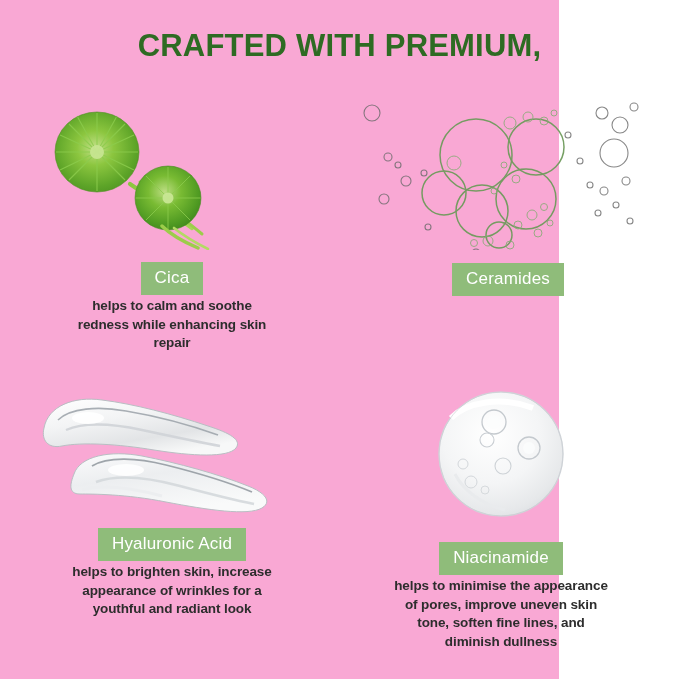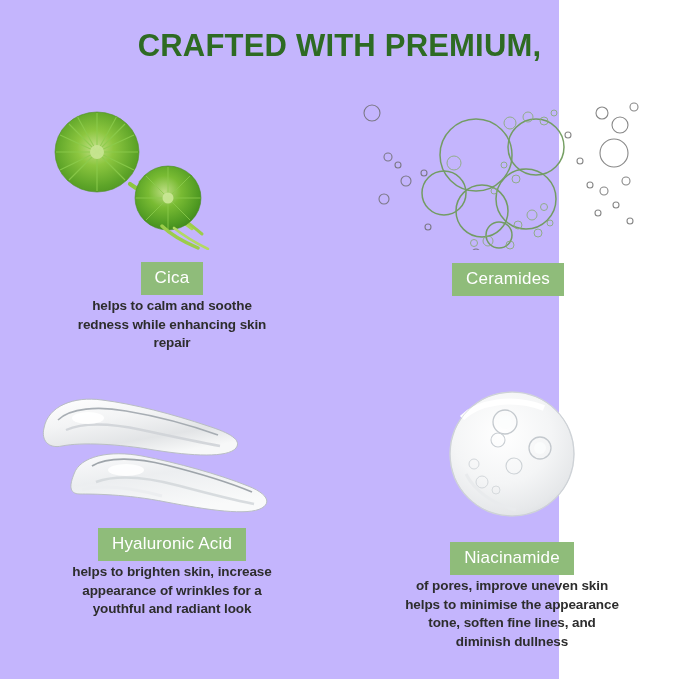--- a/index.html
+++ b/index.html
@@ -11,21 +11,21 @@
     width: 679px;
     height: 679px;
     overflow: hidden;
     font-family: "Liberation Sans", sans-serif;
     -webkit-font-smoothing: antialiased;
   }
   .poster {
     position: relative;
     width: 559px;
     height: 679px;
-    background: #c4b5fd;
+    background: #f9a8d4;
   }
 
   
   .heading {
     position: absolute;
     left: 0;
     top: 28px;
     width: 679px;
     text-align: center;
     color: #2e6b23;
@@ -45,21 +45,21 @@
   }
 
   
   .panel {
     position: absolute;
     width: 300px;
   }
   .panel-cica       { left: 22px;  top: 100px; }
   .panel-ceramides  { left: 358px; top: 95px;  }
   .panel-hyaluronic { left: 22px;  top: 378px; }
-  .panel-niacinamide{ left: 362px; top: 378px; }
+  .panel-niacinamide{ left: 351px; top: 378px; }
 
   .art {
     position: relative;
     width: 300px;
     height: 150px;
   }
   .art svg { display: block; }
 
   .badge-row {
     text-align: center;
@@ -294,20 +294,20 @@
         <circle cx="120" cy="104" r="6" fill="none" stroke="#d3d7db" stroke-width="1"></circle>
         <circle cx="112" cy="86" r="5" fill="none" stroke="#d3d7db" stroke-width="1"></circle>
         <circle cx="134" cy="112" r="4" fill="none" stroke="#d6dadd" stroke-width="1"></circle>
         <path d="M104 96 C112 112 130 126 154 132" stroke="#e9ebed" stroke-width="3" fill="none"></path>
       </svg>
     </div>
     <div class="badge-row">
       <span class="badge">Niacinamide</span>
     </div>
     <div class="desc">
+      <span class="l">helps to minimise the appearance</span>
       <span class="l">of pores, improve uneven skin</span>
-      <span class="l">helps to minimise the appearance</span>
       <span class="l">tone, soften fine lines, and</span>
       <span class="l">diminish dullness</span>
     </div>
   </div>
 
 </div>
 
 </body></html>

